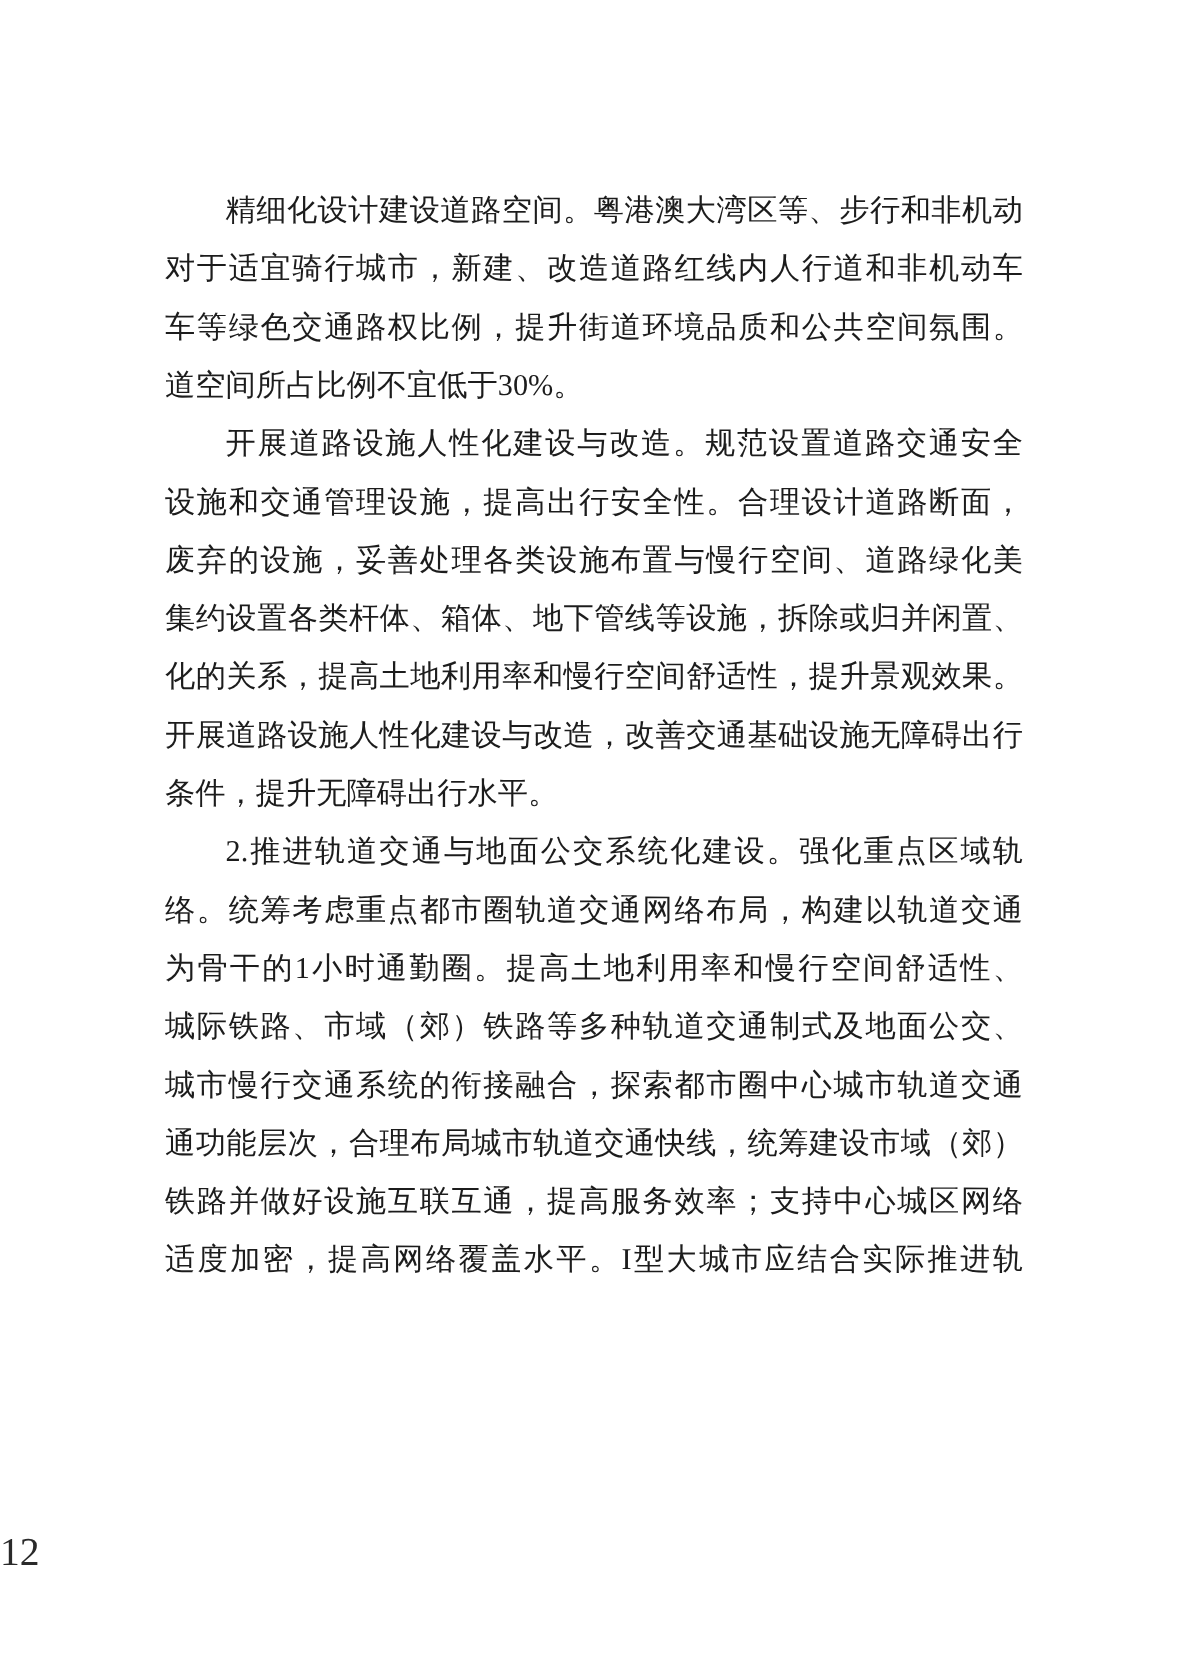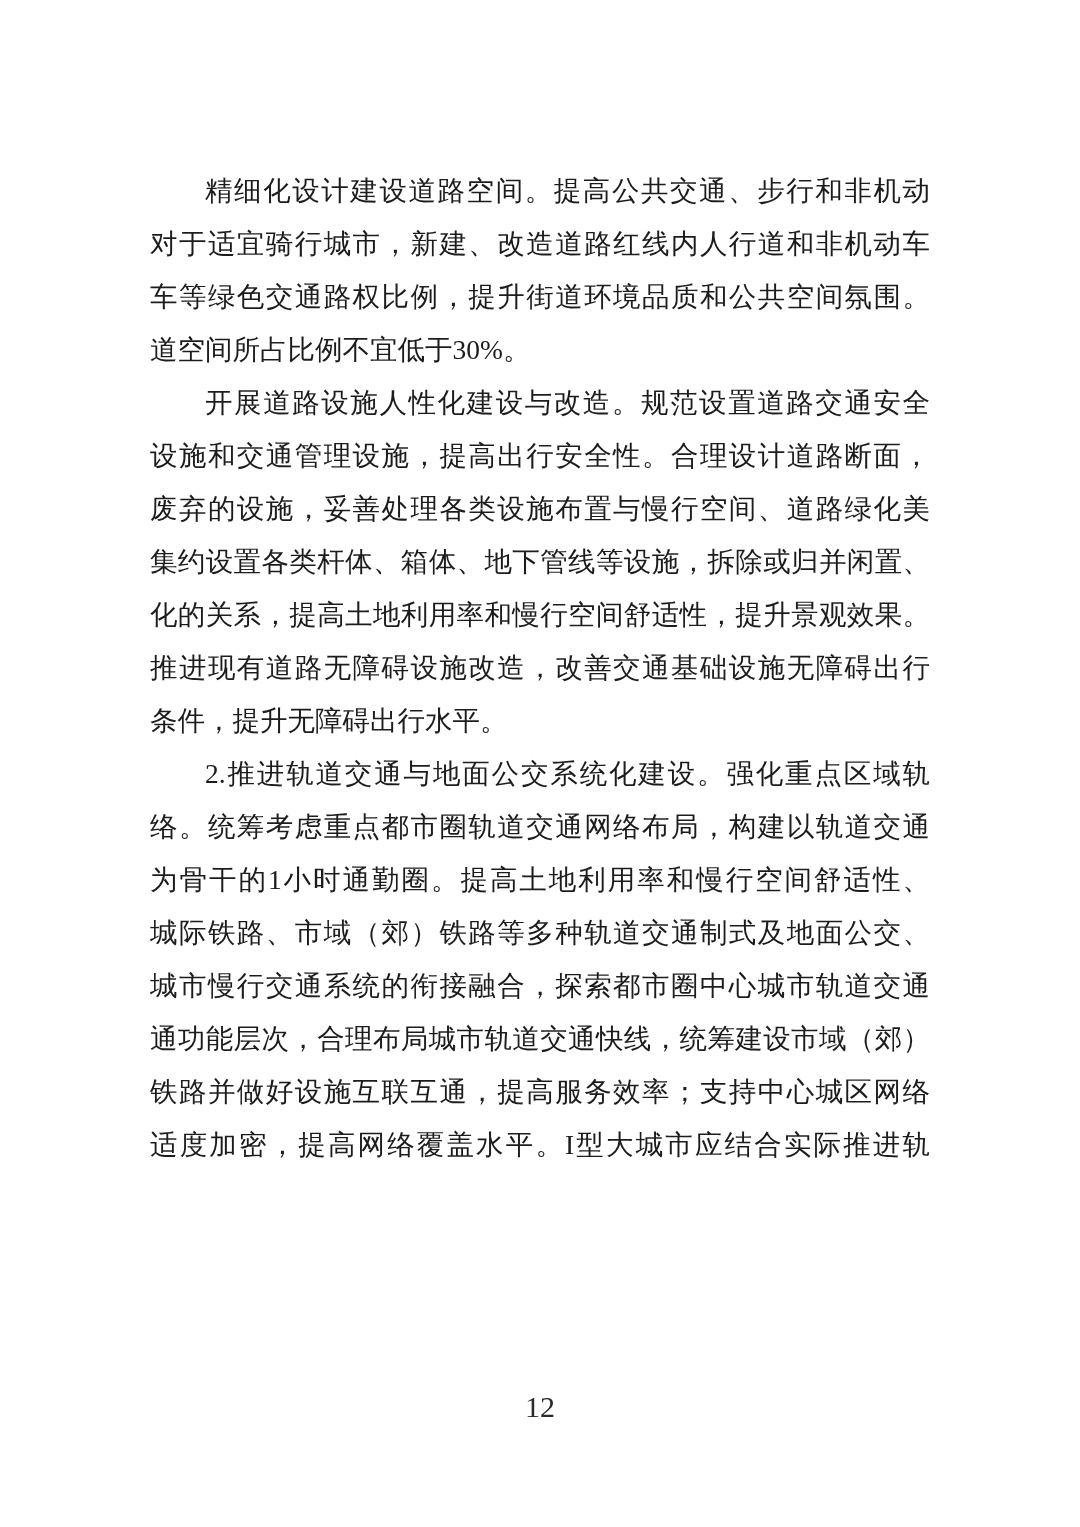--- a/index.html
+++ b/index.html
@@ -36,41 +36,41 @@
     white-space: normal;
   }
   .text-line.indent {
     text-indent: 2em;
   }
   .page-number {
     position: absolute;
     left: 0;
     top: 1390px;
     width: 1080px;
-    text-align: center;
-    font-size: 30px;
+    text-align: left;
+    font-size: 36px;
     color: #2a2a2a;
     font-family: "Liberation Serif", "DejaVu Serif", serif;
   }
 </style>
 </head>
 <body>
 
 <div class="doc-page">
   <div class="text-block" id="text-block">
-      <div class="text-line indent">精细化设计建设道路空间。提高公共交通、步行和非机动</div>
+      <div class="text-line indent">精细化设计建设道路空间。粤港澳大湾区等、步行和非机动</div>
       <div class="text-line">对于适宜骑行城市，新建、改造道路红线内人行道和非机动车</div>
       <div class="text-line">车等绿色交通路权比例，提升街道环境品质和公共空间氛围。</div>
       <div class="text-line short">道空间所占比例不宜低于30%。</div>
       <div class="text-line indent">开展道路设施人性化建设与改造。规范设置道路交通安全</div>
       <div class="text-line">设施和交通管理设施，提高出行安全性。合理设计道路断面，</div>
       <div class="text-line">废弃的设施，妥善处理各类设施布置与慢行空间、道路绿化美</div>
       <div class="text-line">集约设置各类杆体、箱体、地下管线等设施，拆除或归并闲置、</div>
       <div class="text-line">化的关系，提高土地利用率和慢行空间舒适性，提升景观效果。</div>
-      <div class="text-line">推进现有道路无障碍设施改造，改善交通基础设施无障碍出行</div>
+      <div class="text-line">开展道路设施人性化建设与改造，改善交通基础设施无障碍出行</div>
       <div class="text-line short">条件，提升无障碍出行水平。</div>
       <div class="text-line indent">2.推进轨道交通与地面公交系统化建设。强化重点区域轨</div>
       <div class="text-line">络。统筹考虑重点都市圈轨道交通网络布局，构建以轨道交通</div>
       <div class="text-line">为骨干的1小时通勤圈。提高土地利用率和慢行空间舒适性、</div>
       <div class="text-line">城际铁路、市域（郊）铁路等多种轨道交通制式及地面公交、</div>
       <div class="text-line">城市慢行交通系统的衔接融合，探索都市圈中心城市轨道交通</div>
       <div class="text-line">通功能层次，合理布局城市轨道交通快线，统筹建设市域（郊）</div>
       <div class="text-line">铁路并做好设施互联互通，提高服务效率；支持中心城区网络</div>
       <div class="text-line">适度加密，提高网络覆盖水平。I型大城市应结合实际推进轨</div>
     </div>

